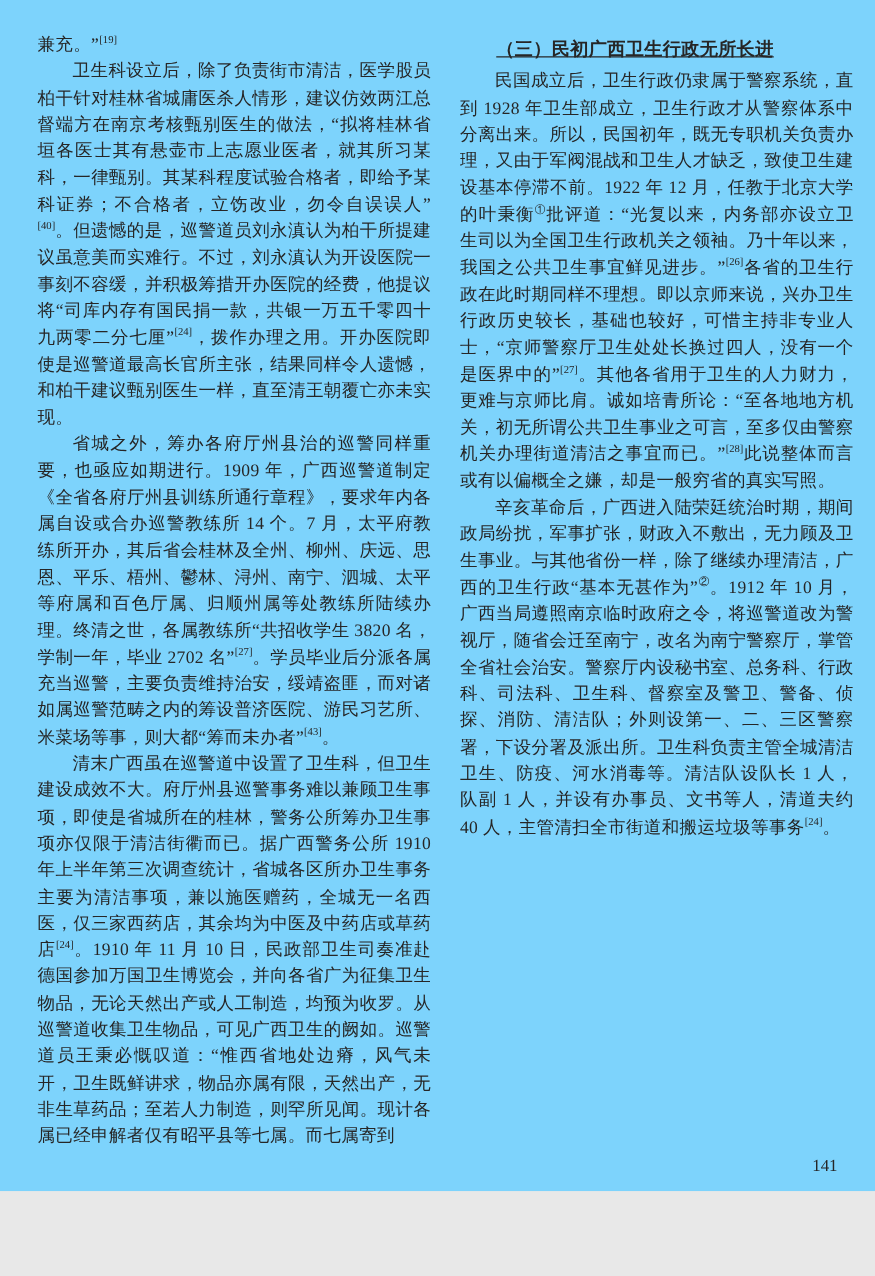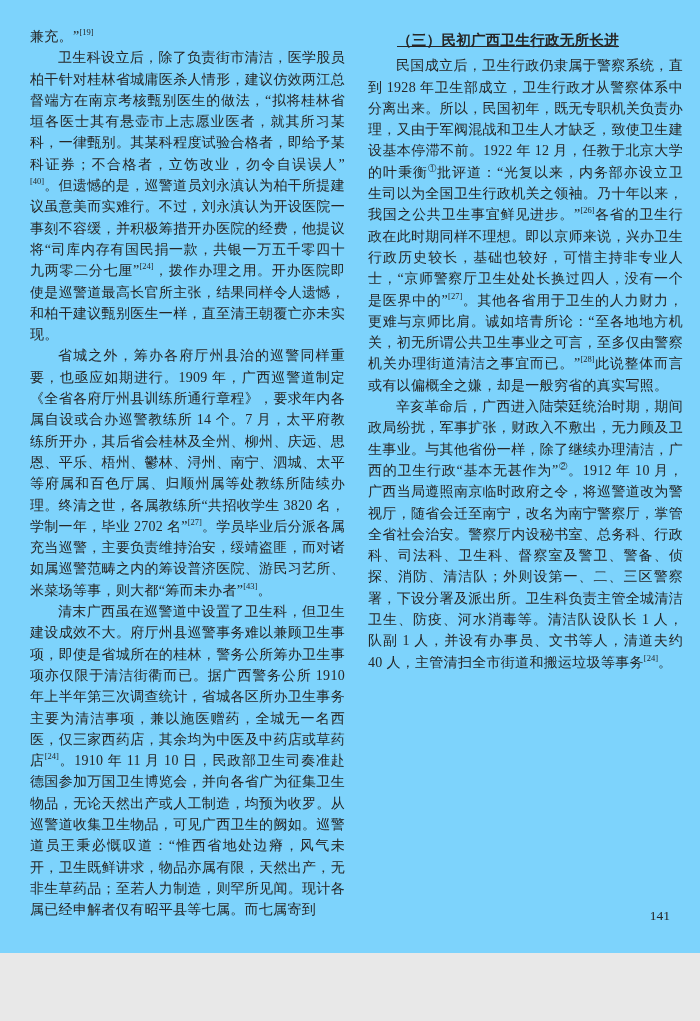--- a/index.html
+++ b/index.html
@@ -64,21 +64,21 @@
     border-top: 1px solid #4a4a4a;
     margin: 0 0 7px 0;
   }
   .footnote {
     margin: 0;
     text-indent: 2em;
   }
   .page-number {
     position: absolute;
     right: 30px;
-    bottom: 29px;
+    bottom: 12px;
     font-size: 13.5px;
     color: #262626;
   }
 </style>
 </head>
 <body>
 
 <div class="page">
 
   <div class="columns">

